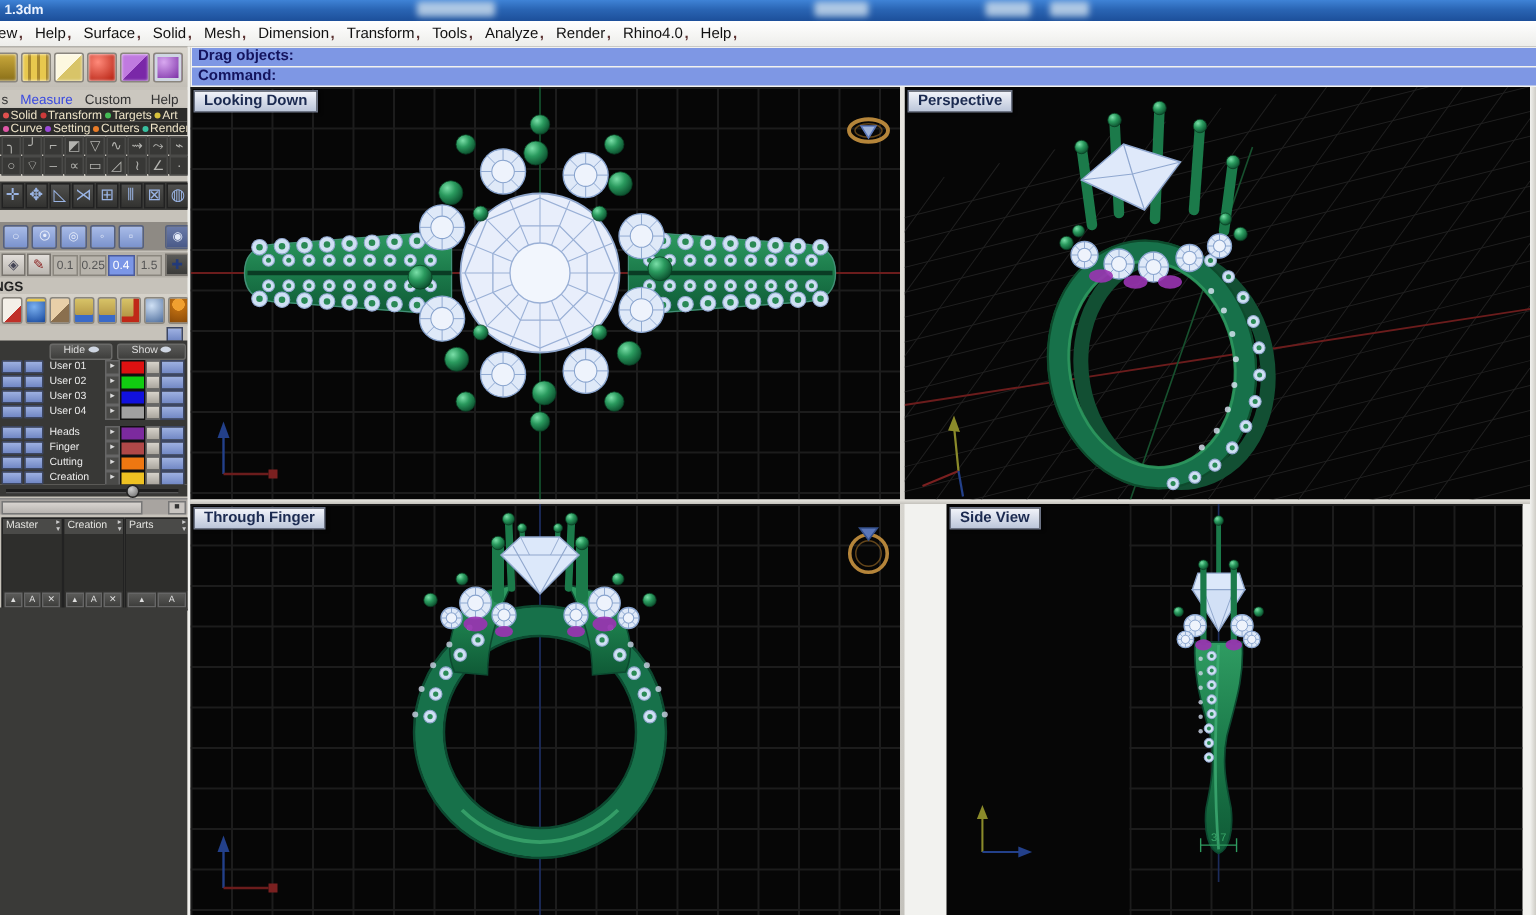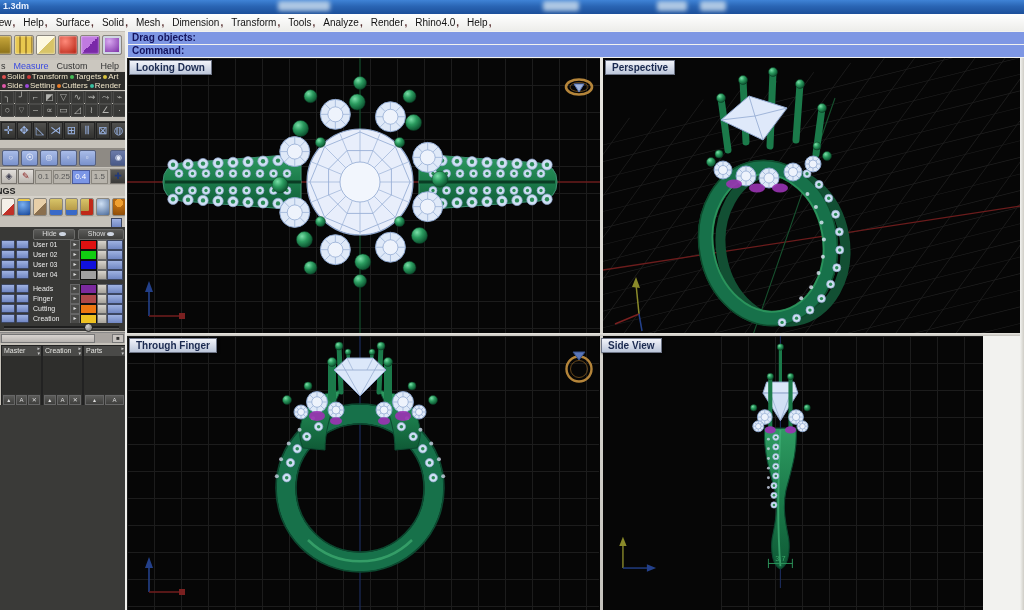--- a/index.html
+++ b/index.html
@@ -136,21 +136,21 @@
     <span>Solid</span>
     <span class="dot" style="background: rgb(204, 58, 58);"></span>
     <span>Transform</span>
     <span class="dot" style="background: rgb(68, 187, 85);"></span>
     <span>Targets</span>
     <span class="dot" style="background: rgb(216, 194, 60);"></span>
     <span>Art</span>
   </div>
   <div class="catrow" style="top:50px">
     <span class="dot" style="background: rgb(224, 88, 168);"></span>
-    <span>Side</span>
+    <span>Curve</span>
     <span class="dot" style="background: rgb(154, 74, 216);"></span>
     <span>Setting</span>
     <span class="dot" style="background: rgb(232, 124, 40);"></span>
     <span>Cutters</span>
     <span class="dot" style="background: rgb(56, 191, 160);"></span>
     <span>Render</span>
   </div>
 
   <div class="toolgrid" style="top:60px" id="toolrow1">
       <div class="tg-icon">╮</div>
@@ -991,21 +991,21 @@
         <rect x="52" y="253" width="6" height="6" fill="#7a2020"></rect>
       </g>
       <g transform="translate(452,33)">
         <circle r="12.5" fill="none" stroke="#b5853a" stroke-width="2.4"></circle>
         <circle r="8.5" fill="none" stroke="#8a5f22" stroke-width="1" opacity=".7"></circle>
         <polygon points="-6,-17 6,-17 0,-9" fill="#5a76b8" stroke="#35508c" stroke-width="1"></polygon>
       </g>
     </svg>
   </div>
 
-  <div class="vp" style="left:472px;top:305px;width:384px;height:274px">
+  <div class="vp" style="left:504px;top:305px;width:384px;height:274px">
     <div class="grid" style="left:122px"></div>
     <div class="vp-label">Side View</div>
     <svg id="svg-sv" viewBox="0 0 417 274">
       <line x1="197" y1="0" x2="197" y2="274" stroke="#1c2c5c" stroke-width="1.2"></line>
       <g id="sv-ring">
           <line x1="197" y1="50" x2="197" y2="12" stroke="#1b7a4a" stroke-width="3.5" stroke-linecap="round"></line>
           <circle cx="197" cy="12" r="3.5" fill="url(#gBall)" stroke="#0a3c22" stroke-width="0.5"></circle>
           <path d="M180,100 C178,126 186,148 191,168 C195,188 191,205 188,220 C186,238 190,250 197,253 C204,250 208,238 206,220 C203,205 199,188 203,168 C208,148 216,126 214,100 Z" fill="url(#gMetal)" stroke="#0c4930" stroke-width="1.2"></path>
           <path d="M197,102 C195,150 193,200 197,250" fill="none" stroke="#3fae74" stroke-width="2" opacity="0.8"></path>
           <polygon points="182,50 212,50 216,62 178,62" fill="#dce8fa" stroke="#8fa6cc" stroke-width="1"></polygon>

